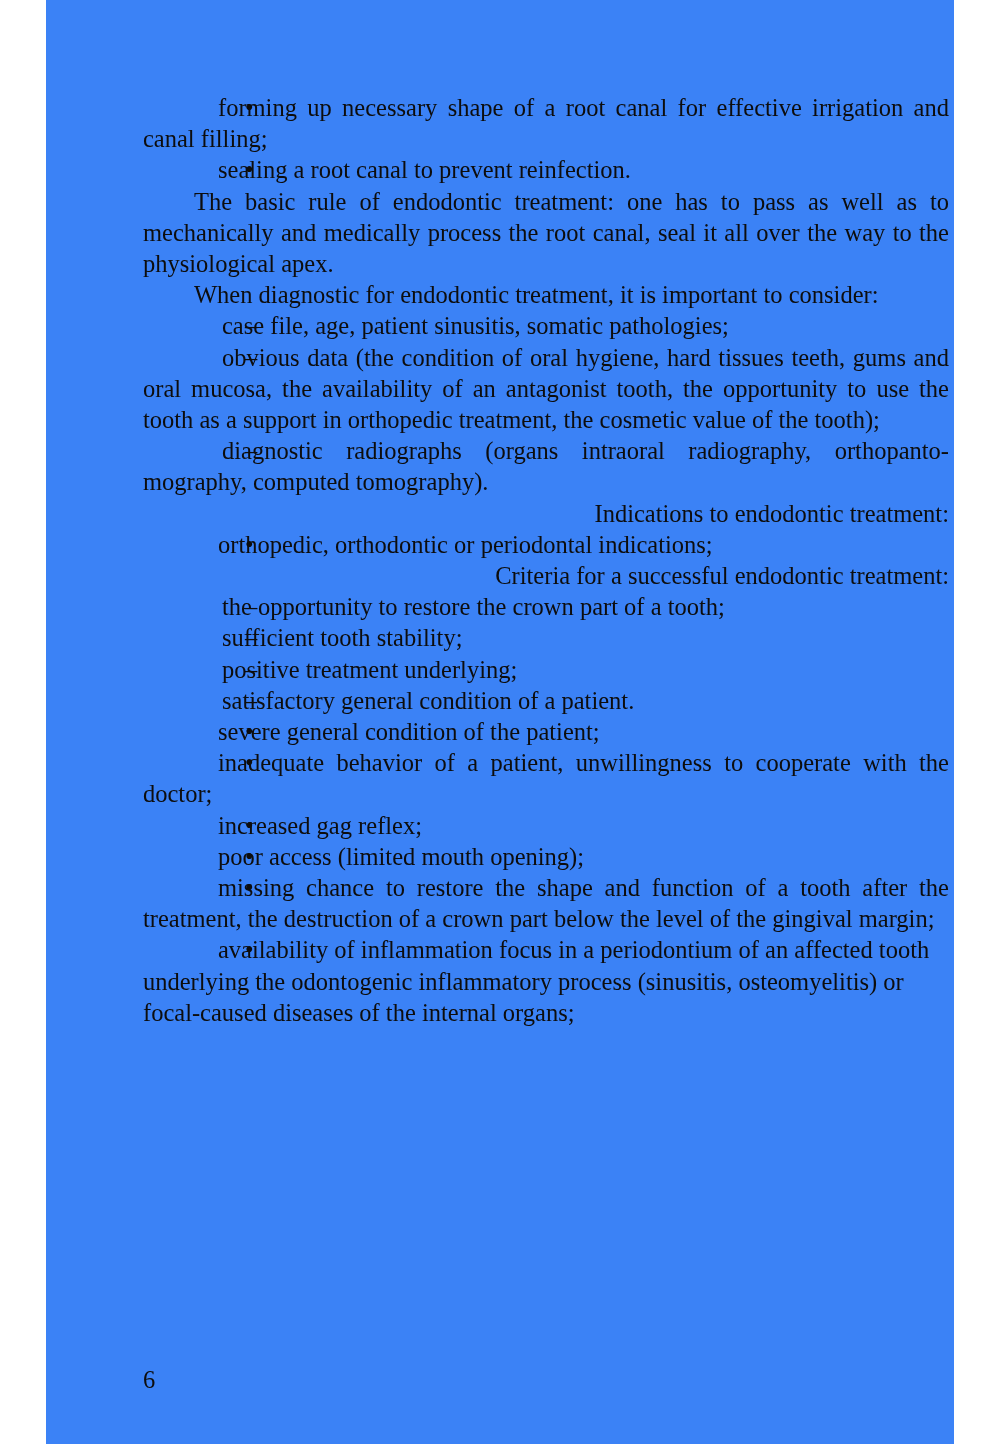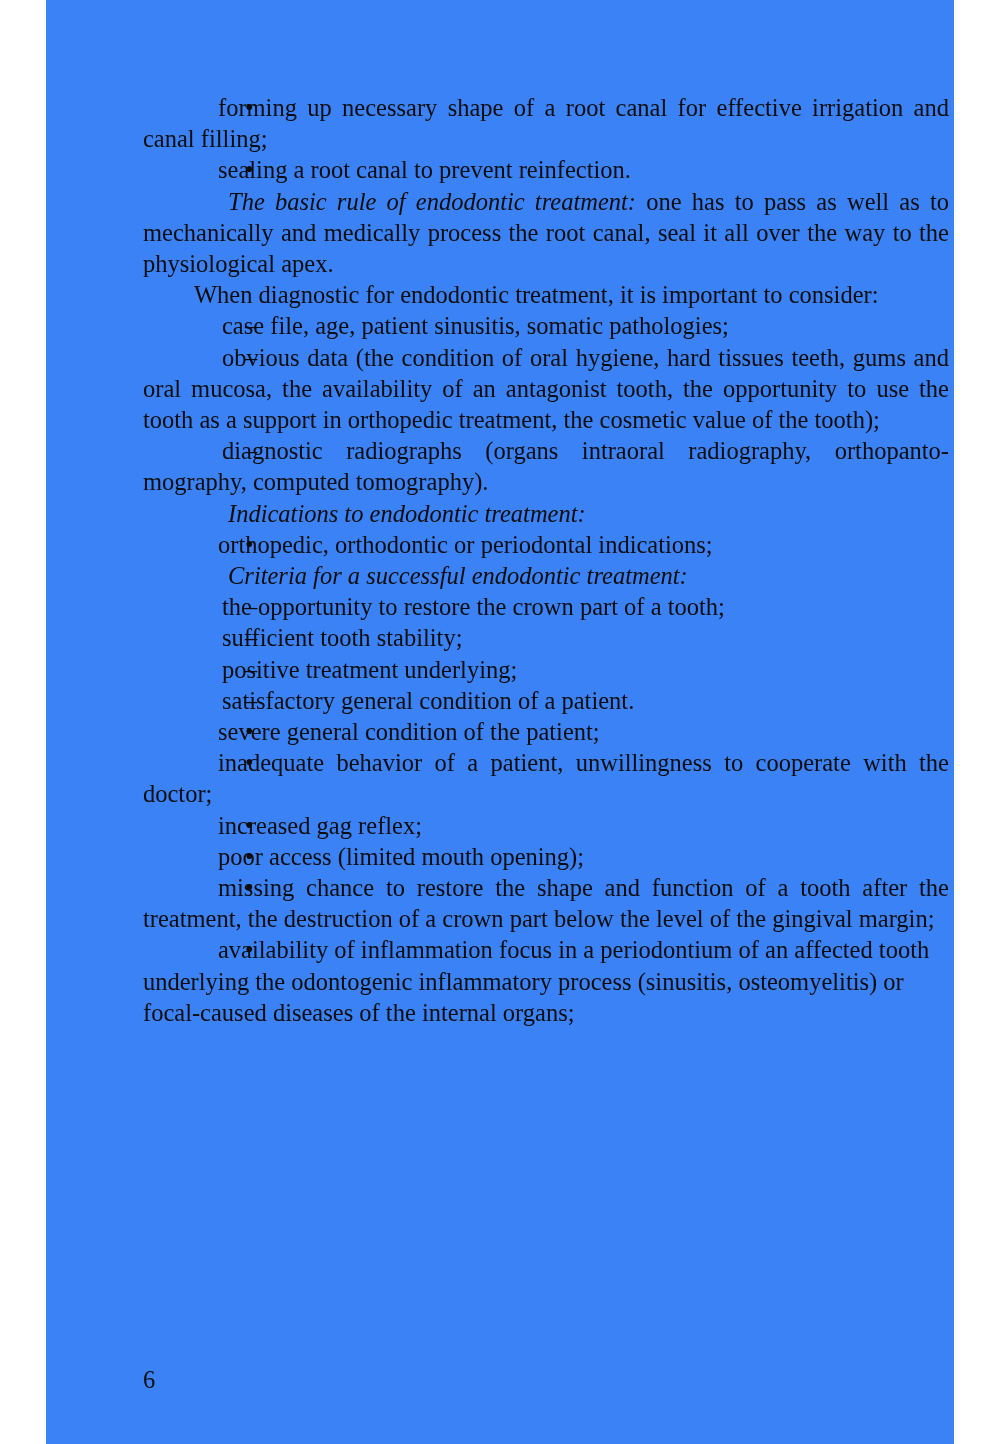--- a/index.html
+++ b/index.html
@@ -30,26 +30,24 @@
     text-align: justify;
     text-justify: inter-word;
     margin: 0;
     hyphens: none;
   }
   
   .para {
     text-indent: 51px;
   }
   .para-last-left {
-    text-align: left;
+    text-align: right;
   }
   
   .ital {
-    font-style: italic;
-    margin-left: 34px;
   }
   
   .li {
     font-size: 24.5px;
     line-height: 31.2px;
     text-align: justify;
     text-justify: inter-word;
     margin: 0;
     text-indent: 51px;
   }

